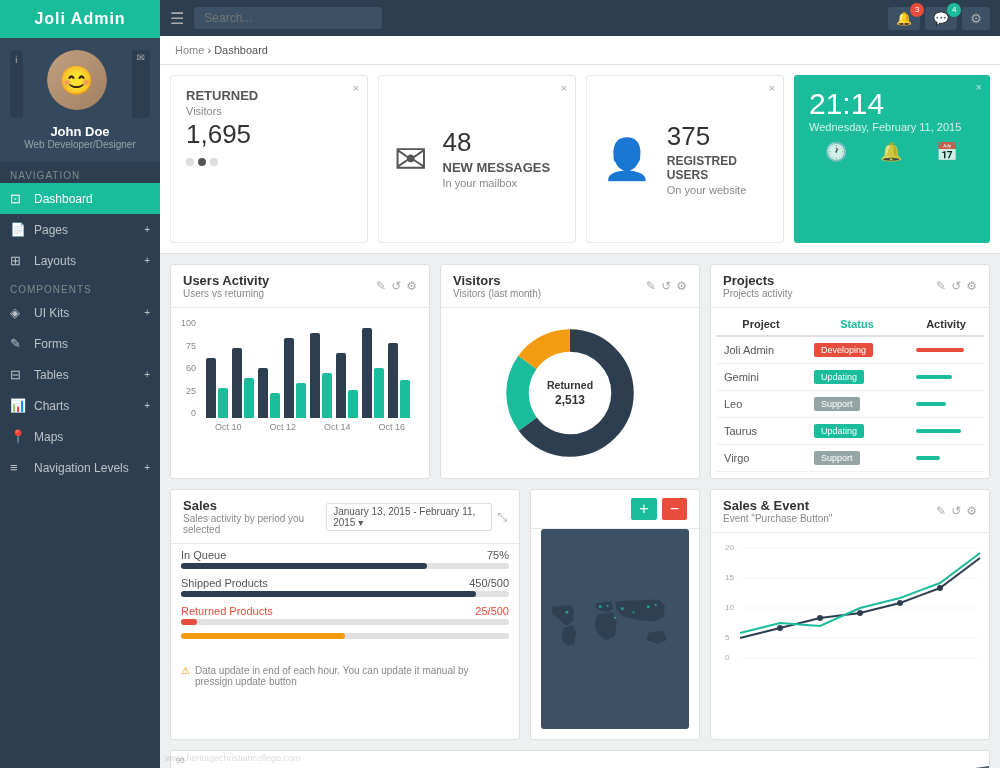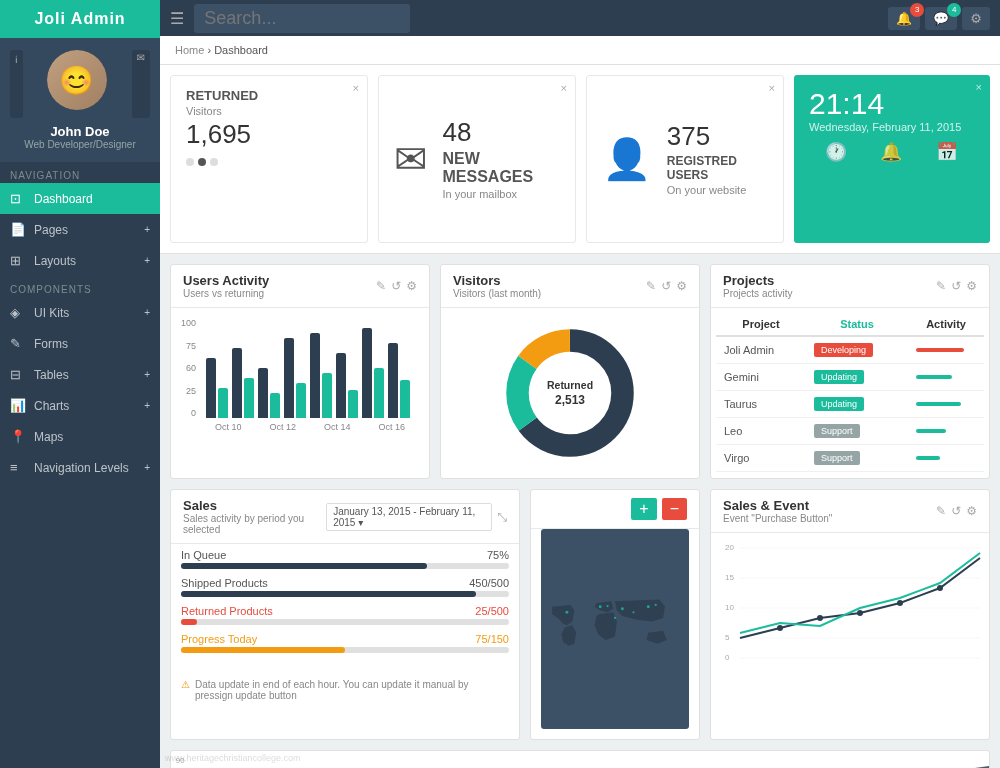--- a/index.html
+++ b/index.html
@@ -18,21 +18,21 @@
     .sidebar-section { padding: 8px 10px 2px; font-size: 10px; color: #7f8c8d; text-transform: uppercase; letter-spacing: 1px; }
     .sidebar-item { display: flex; align-items: center; padding: 8px 10px; cursor: pointer; color: #bdc3c7; font-size: 12px; transition: background 0.2s; position: relative; }
     .sidebar-item.active { background: #1abc9c; color: white; }
     .sidebar-item-icon { margin-right: 8px; font-size: 13px; width: 16px; }
     .sidebar-item-expand { margin-left: auto; font-size: 10px; }
 
     
     .main { flex: 1; display: flex; flex-direction: column; overflow: hidden; }
     .topbar { background: #2c3e50; display: flex; align-items: center; padding: 0 10px; height: 36px; flex-shrink: 0; }
     .topbar-hamburger { color: #aaa; margin-right: 10px; cursor: pointer; font-size: 16px; }
-    .topbar-search { background: #3d5166; border: none; color: #84cc16; padding: 4px 10px; border-radius: 3px; font-size: 18px; width: 216px; }
+    .topbar-search { background: #3d5166; border: none; color: #84cc16; padding: 4px 10px; border-radius: 3px; font-size: 12px; width: 188px; }
     .topbar-right { margin-left: auto; display: flex; align-items: center; gap: 5px; }
     .topbar-icon-btn { position: relative; background: #3d5166; color: #aaa; border: none; padding: 4px 8px; border-radius: 3px; cursor: pointer; font-size: 13px; }
     .topbar-badge { position: absolute; top: -4px; right: -4px; background: #e74c3c; color: white; border-radius: 50%; width: 14px; height: 14px; font-size: 8px; display: flex; align-items: center; justify-content: center; }
     .topbar-badge.teal { background: #1abc9c; }
 
     
     .content { flex: 1; overflow-y: auto; padding: 0; background: #ecf0f1; }
     .breadcrumb { background: white; padding: 8px 15px; font-size: 11px; color: #888; border-bottom: 1px solid #e0e0e0; }
     .breadcrumb a { color: #888; text-decoration: none; }
     .breadcrumb span { color: #555; }
@@ -232,21 +232,21 @@
           <div class="stat-dot active"></div>
           <div class="stat-dot"></div>
         </div>
       </div>
 
       <div class="stat-card" style="display:flex;align-items:center;gap:15px;">
         <div class="stat-close">×</div>
         <div style="font-size:40px;color:#555;">✉</div>
         <div>
           <div class="stat-title" style="font-size:26px;font-weight:300;color:#333;">48</div>
-          <div class="stat-title" style="font-size:16px;">NEW MESSAGES</div>
+          <div class="stat-title" style="font-size:13px;">NEW MESSAGES</div>
           <div class="stat-label">In your mailbox</div>
         </div>
       </div>
 
       <div class="stat-card" style="display:flex;align-items:center;gap:15px;">
         <div class="stat-close">×</div>
         <div style="font-size:40px;color:#555;">👤</div>
         <div>
           <div class="stat-title" style="font-size:26px;font-weight:400;color:#333;">375</div>
           <div class="stat-title" style="font-size:12px;">REGISTRED USERS</div>
@@ -393,31 +393,31 @@
                   </td>
               </tr>
               <tr>
                 <td>Gemini</td>
                 <td><span class="status-badge status-updating">Updating</span></td>
                 <td>
                     <div class="activity-bar activity-teal-long"></div>
                   </td>
               </tr>
               <tr>
+                <td>Leo</td>
+                <td><span class="status-badge status-support">Support</span></td>
+                <td>
+                    <div class="activity-bar activity-teal-short"></div>
+                  </td>
+              </tr>
+              <tr>
                 <td>Taurus</td>
                 <td><span class="status-badge status-updating">Updating</span></td>
                 <td>
                     <div class="activity-bar activity-teal-med"></div>
-                  </td>
-              </tr>
-              <tr>
-                <td>Leo</td>
-                <td><span class="status-badge status-support">Support</span></td>
-                <td>
-                    <div class="activity-bar activity-teal-short"></div>
                   </td>
               </tr>
               <tr>
                 <td>Virgo</td>
                 <td><span class="status-badge status-support">Support</span></td>
                 <td>
                     <div class="activity-bar activity-teal-xs"></div>
                   </td>
               </tr>
             </tbody>
@@ -461,24 +461,20 @@
           <div class="progress-item">
             <div class="progress-label red">
               <span>Returned Products</span>
               <span>25/500</span>
             </div>
             <div class="progress-bar-bg">
               <div class="progress-bar-fill fill-red" style="width:5%;"></div>
             </div>
           </div>
           <div class="progress-item">
-            <div class="progress-label orange">
-              <span>Progress Today</span>
-              <span>75/150</span>
-            </div>
             <div class="progress-bar-bg">
               <div class="progress-bar-fill fill-orange" style="width:50%;"></div>
             </div>
           </div>
         </div>
         <div class="data-notice">
           <span class="notice-icon">⚠</span>
           <span>Data update in end of each hour. You can update it manual by pressign update button</span>
         </div>
       </div>

